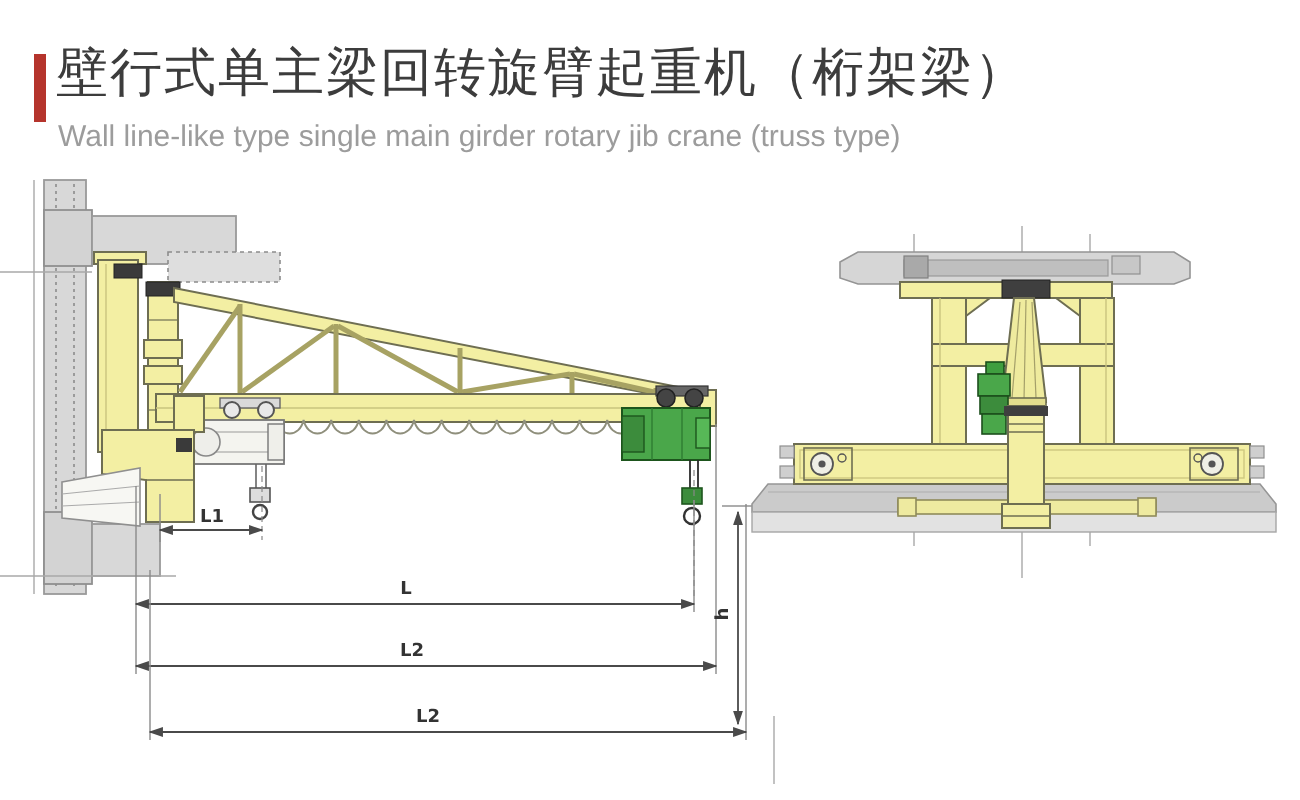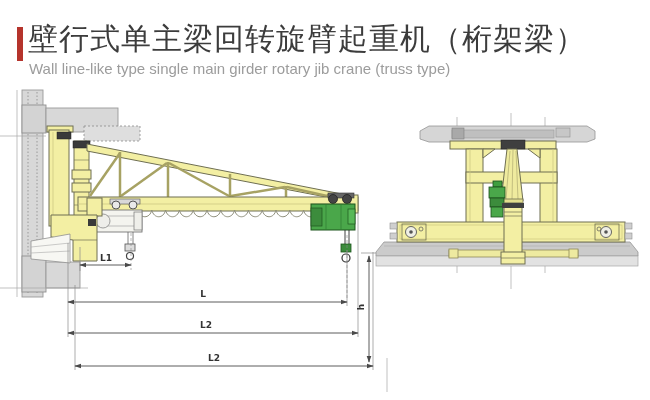--- a/index.html
+++ b/index.html
@@ -1,19 +1,19 @@
 <!DOCTYPE html>
 <html><head>
 <meta charset="utf-8">
 <style>
   html,body{margin:0;padding:0;background:#ffffff;}
   body{width:650px;height:400px;font-family:"Liberation Sans","DejaVu Sans",sans-serif;}
   .page{position:relative;width:650px;height:400px;background:#fff;overflow:hidden;}
   .accent-bar{position:absolute;left:17px;top:27px;width:6px;height:34px;background:#b5342c;}
-  .title-zh{position:absolute;left:28px;top:19px;font-size:30px;color:#3c3c3c;letter-spacing:1px;
+  .title-zh{position:absolute;left:28px;top:19px;font-size:26px;color:#3c3c3c;letter-spacing:1px;
             white-space:nowrap;font-weight:500;}
   .title-en{position:absolute;left:29px;top:60px;font-size:15px;color:#9c9c9c;white-space:nowrap;}
   .drawing-svg{position:absolute;left:0;top:0;}
   .dim-label{font-family:"DejaVu Sans",sans-serif;font-size:9px;font-weight:bold;fill:#333;}
   .ylw{fill:#f3efa3;stroke:#6e6e52;stroke-width:1;}
   .ylw-thin{stroke:#a7a263;stroke-width:2.5;fill:none;}
   .gry{fill:#d8d8d8;stroke:#9a9a9a;stroke-width:0.9;}
   .dimline{stroke:#4a4a4a;stroke-width:0.9;}
   .extline{stroke:#8a8a8a;stroke-width:0.7;}
   .cl{stroke:#a8a8a8;stroke-width:0.7;}

